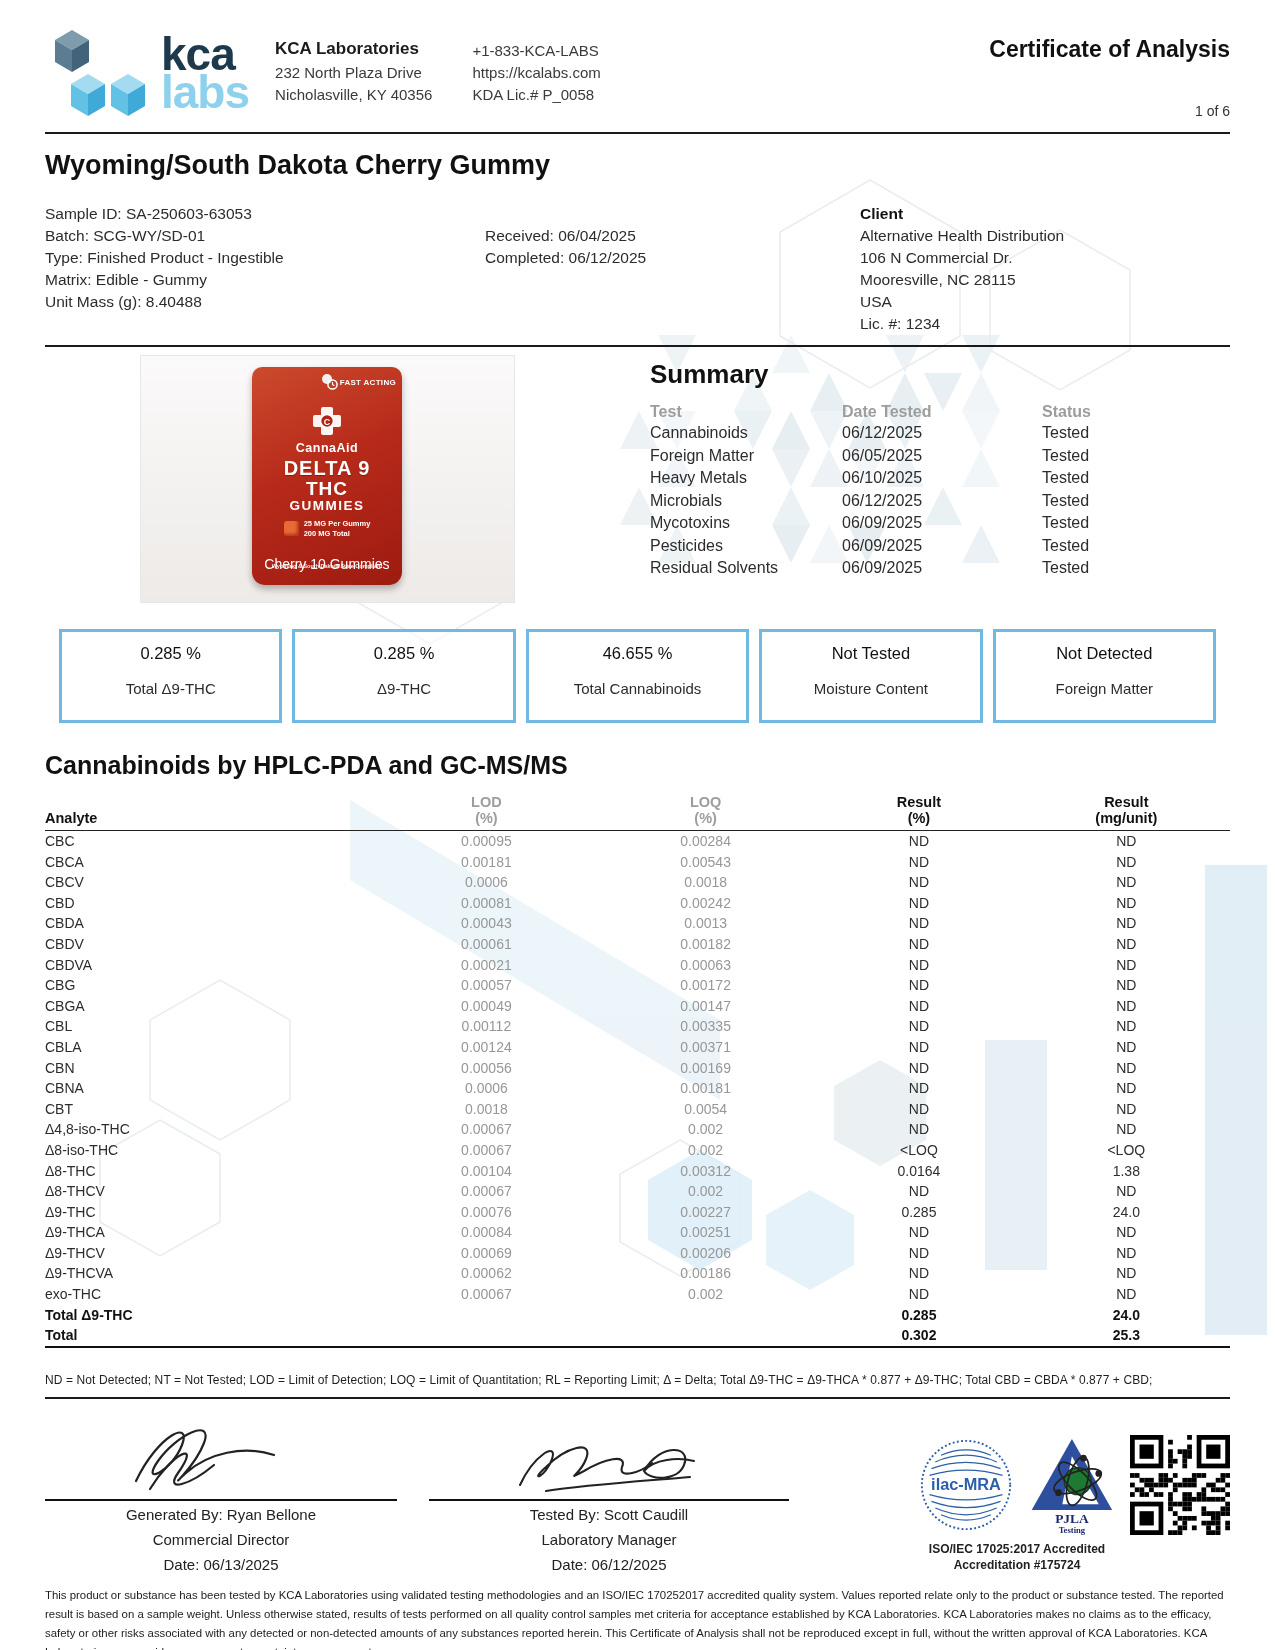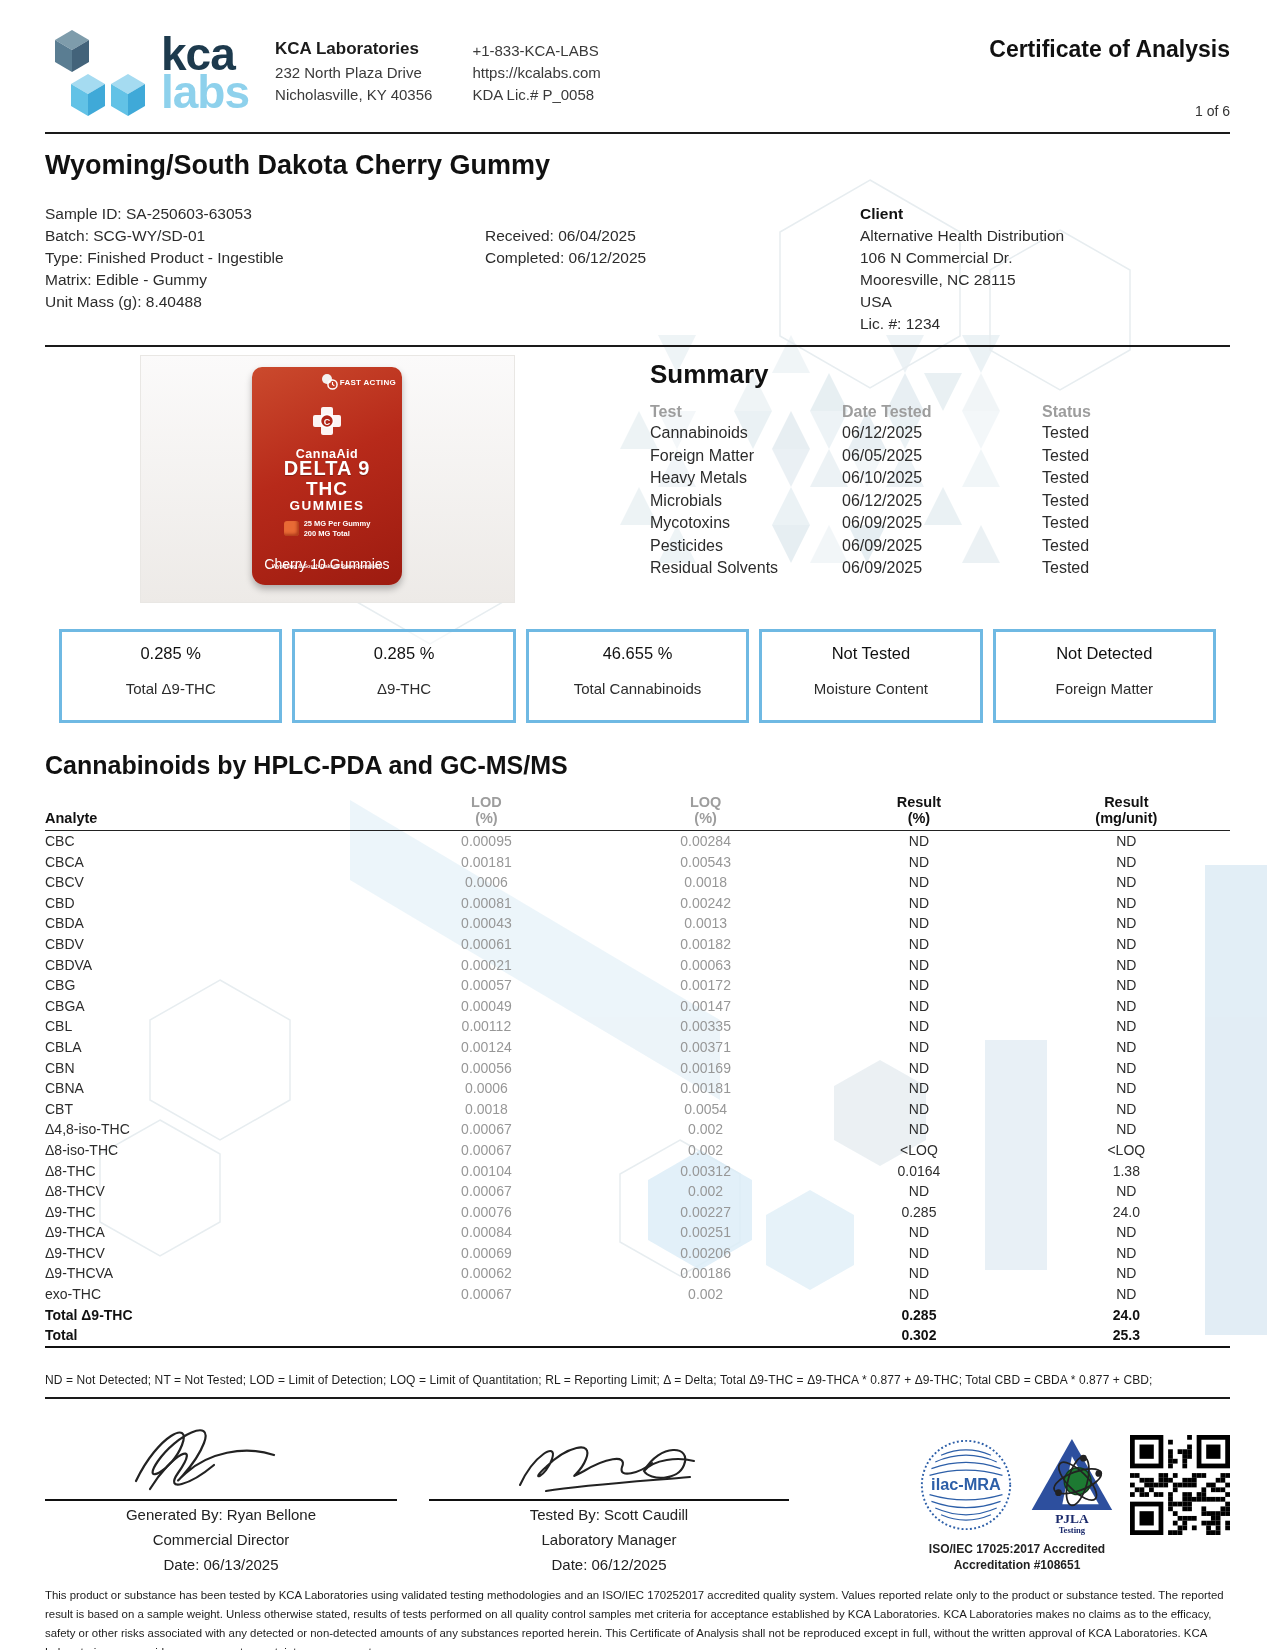--- a/index.html
+++ b/index.html
@@ -34,21 +34,21 @@
 
   
   .ps-row{display:flex;margin-top:8px}
   .photo{margin-left:95px;width:375px;height:248px;background:linear-gradient(#fbfafa,#edeae7);position:relative;box-shadow:inset 0 0 0 1px #e9e7e4}
   .pouch{position:absolute;left:112px;top:12px;width:150px;height:218px;border-radius:10px 10px 13px 13px;background:linear-gradient(155deg,#cb4a2d 0%,#b72a1a 45%,#9d1b10 100%);box-shadow:0 4px 7px rgba(0,0,0,.28);color:#fff;text-align:center}
   .hang-hole{position:absolute;left:50%;top:7px;margin-left:-5px;width:10px;height:10px;border-radius:50%;background:#f3f1ef}
   .fast{position:absolute;right:6px;top:12px;display:flex;align-items:flex-start;font-weight:800;font-size:8px;line-height:8.5px;letter-spacing:.3px}
   .fast svg{margin-right:2px}
   .pl{position:absolute;left:0;right:0}
   .p-logo{top:38px}
-  .p-brand{top:80px;font-size:12.5px;font-weight:700;letter-spacing:.5px}
+  .p-brand{top:74px;font-size:12.5px;font-weight:700;letter-spacing:.5px}
   .p-delta{top:90px;font-size:20px;font-weight:800;letter-spacing:1px;text-shadow:0 1px 1px rgba(0,0,0,.3)}
   .p-thc{top:111px;font-size:19px;font-weight:800;letter-spacing:1px}
   .p-gum{top:131px;font-size:13.5px;font-weight:800;letter-spacing:1.5px}
   .p-mg{top:152px;display:flex;justify-content:center;align-items:center;gap:5px}
   .gummy{width:15px;height:15px;border-radius:3px;background:#e86a35;box-shadow:inset -2px -2px 3px rgba(140,30,10,.6)}
   .p-mg-lines{text-align:left;font-size:7.5px;font-weight:700;line-height:9.5px}
   .p-cherry{top:189px;font-size:14px;font-weight:400}
   .p-comp{top:196px;font-size:5.5px;font-weight:600;opacity:.9}
   .summary-block{margin-left:135px;padding-top:4px}
   .summary-h{font-size:26px;font-weight:800;color:#111}
@@ -600,21 +600,21 @@
               </g>
               <circle cx="78" cy="40" r="3.5" fill="#222"></circle>
                 <circle cx="36" cy="60" r="3.5" fill="#222"></circle>
                 <circle cx="62" cy="24" r="3.5" fill="#222"></circle>
               <text x="50" y="92" text-anchor="middle" font-size="14" font-weight="bold" fill="#1b2a6b" font-family="Liberation Serif, serif">PJLA</text>
               <text x="50" y="102" text-anchor="middle" font-size="9" font-weight="bold" fill="#1b2a6b" font-family="Liberation Serif, serif">Testing</text>
             </svg>
           </div>
           <div class="iso-text">
             <div>ISO/IEC 17025:2017 Accredited</div>
-            <div>Accreditation #108651</div>
+            <div>Accreditation #175724</div>
           </div>
         </div>
         <svg id="qr-svg" width="100" height="100" viewBox="0 0 84 84">
             <g fill="#000">
               <rect x="48" y="0" width="4" height="4"></rect>
               <rect x="32" y="4" width="4" height="4"></rect>
               <rect x="48" y="8" width="4" height="4"></rect>
               <rect x="32" y="12" width="4" height="4"></rect>
               <rect x="40" y="12" width="4" height="4"></rect>
               <rect x="44" y="12" width="4" height="4"></rect>

